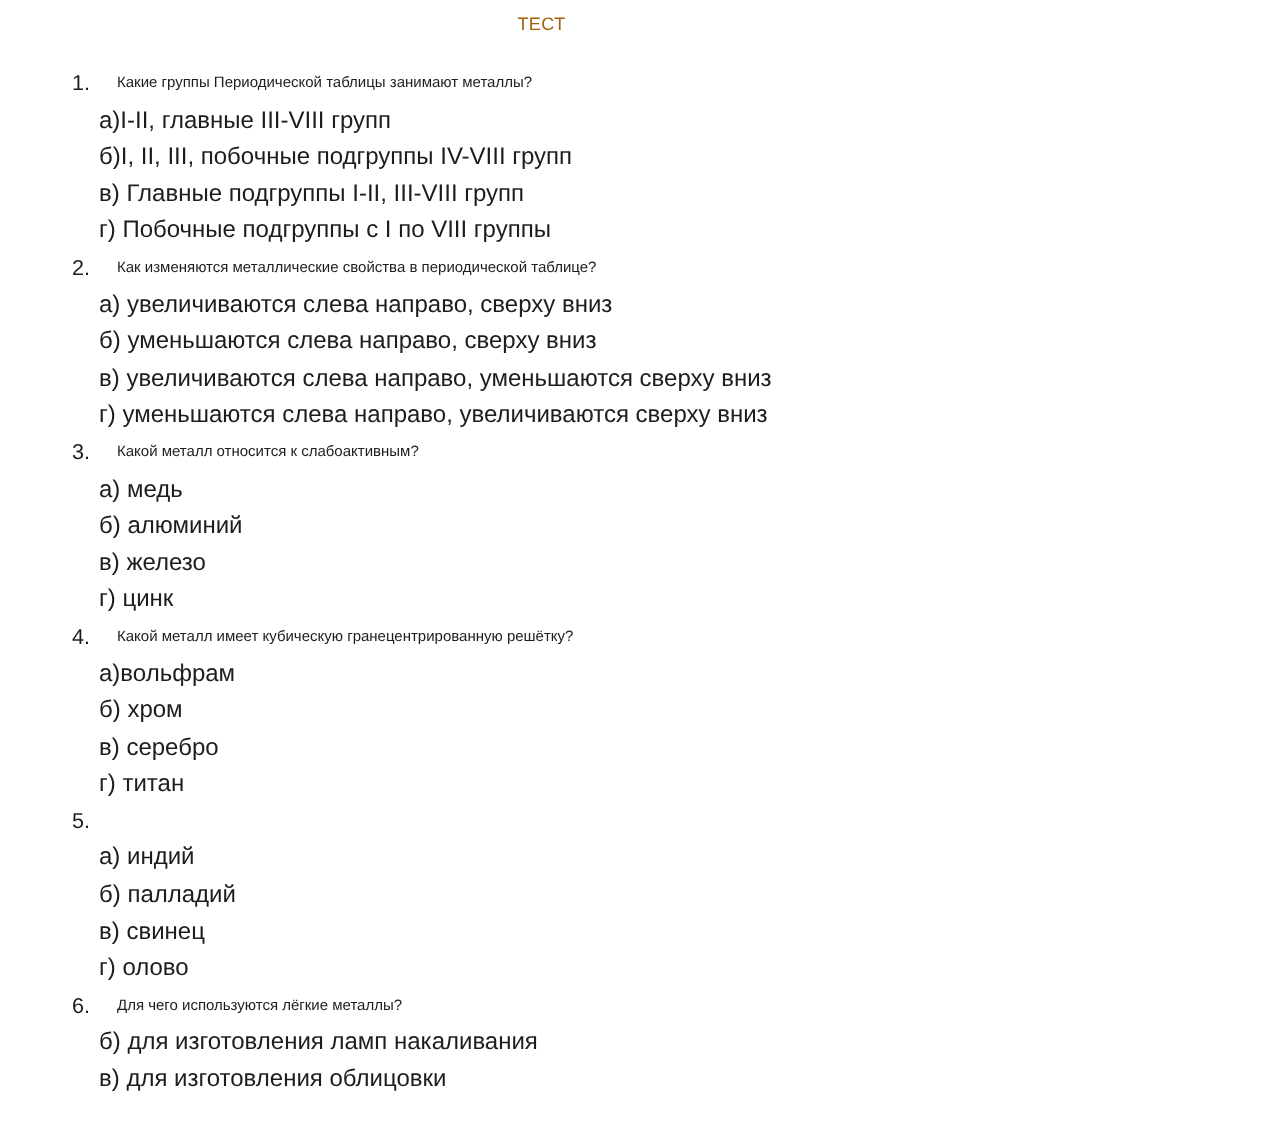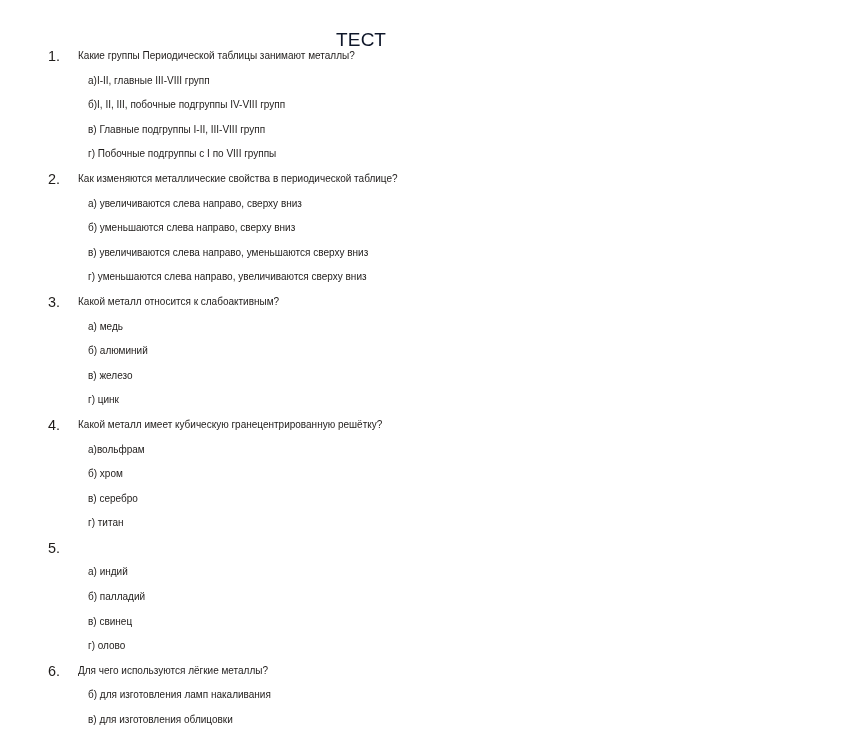--- a/index.html
+++ b/index.html
@@ -22,26 +22,25 @@
     height: 749px;
     background: #ffffff;
     box-sizing: border-box;
   }
   .doc-title {
     position: absolute;
     top: 7px;
     left: 0;
     width: 722px;
     text-align: center;
-    font-size: 19px;
+    font-size: 12px;
     line-height: 18px;
     letter-spacing: 0.3px;
-    color: #0f172a;
+    color: #a16207;
     white-space: nowrap;
-    margin-top: 24px;
   }
   .question-list {
     position: absolute;
     top: 44px;
     left: 0;
     width: 844px;
   }
   .question-block {
     margin: 0;
     padding: 0;
@@ -72,23 +71,23 @@
   }
   .a-line {
     position: relative;
     height: 24.6px;
     line-height: 24.6px;
     font-size: 14.4px;
     white-space: nowrap;
   }
   .a-text {
     position: absolute;
-    left: 88px;
+    left: 66px;
     top: 0;
-    font-size: 10px;
+    font-size: 16px;
     color: #1f1c1a;
   }
 </style>
 </head>
 <body>
 
 <div class="page">
 
   <div class="doc-title">ТЕСТ</div>
 

